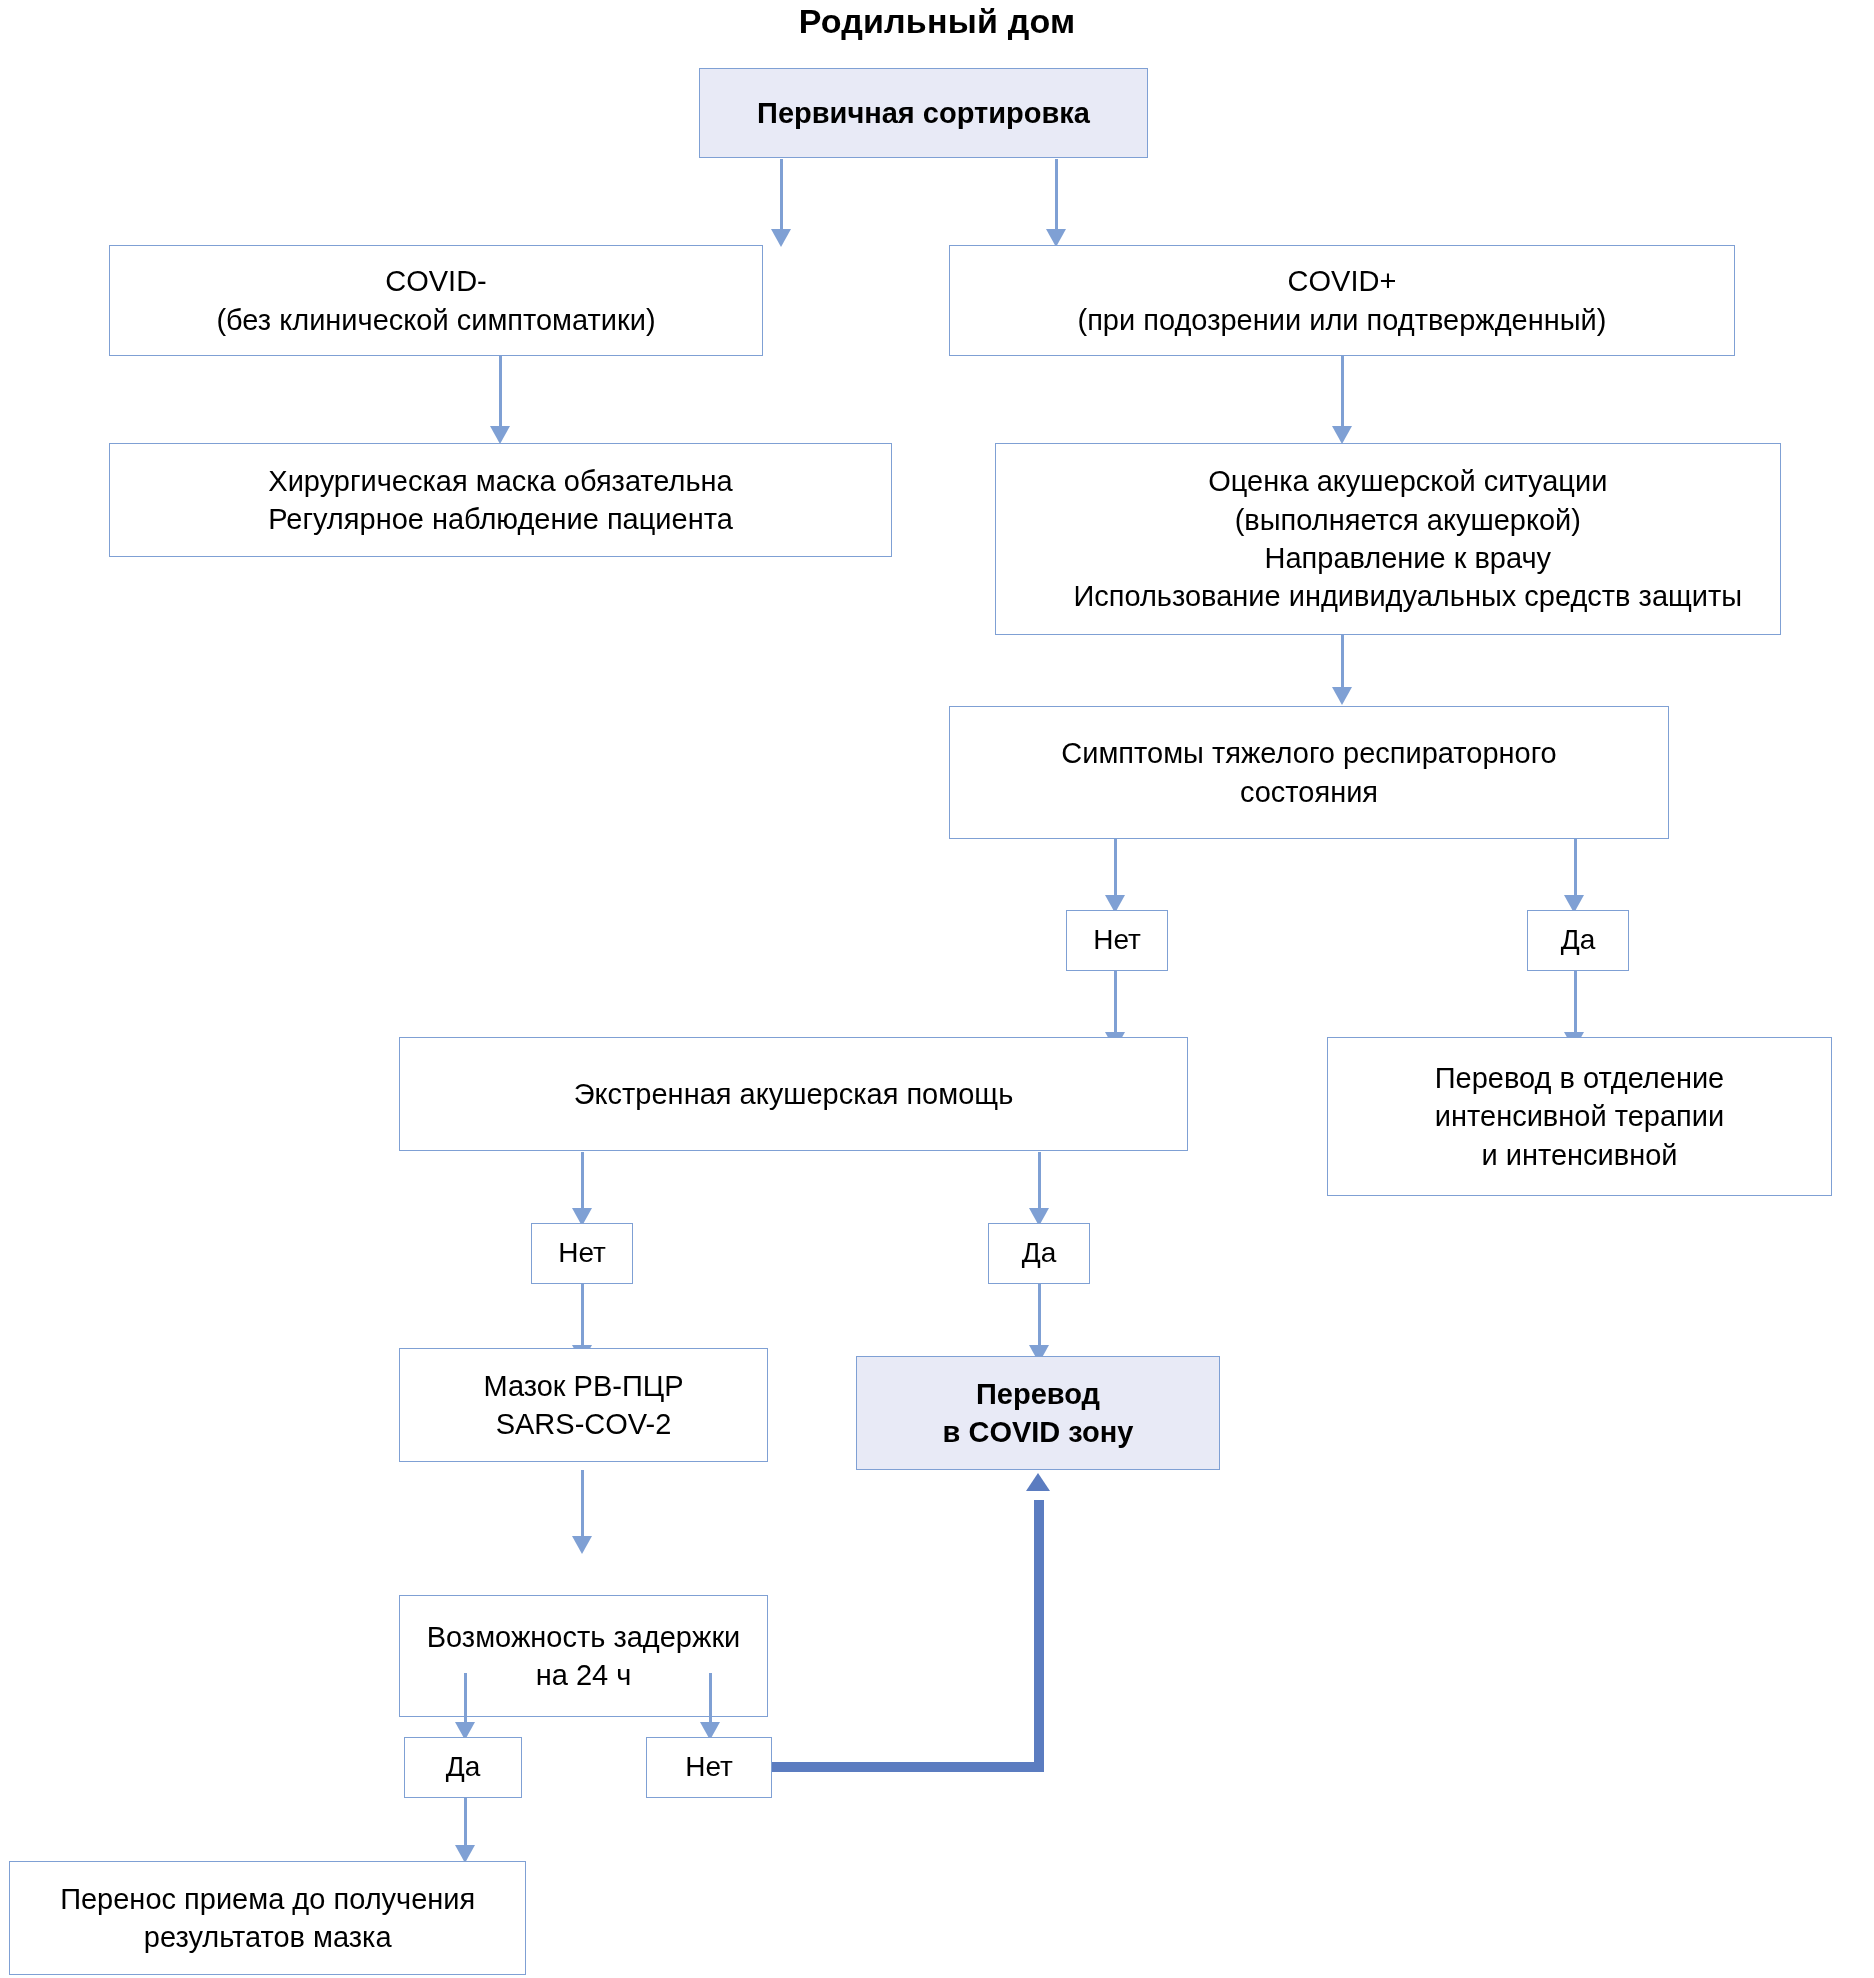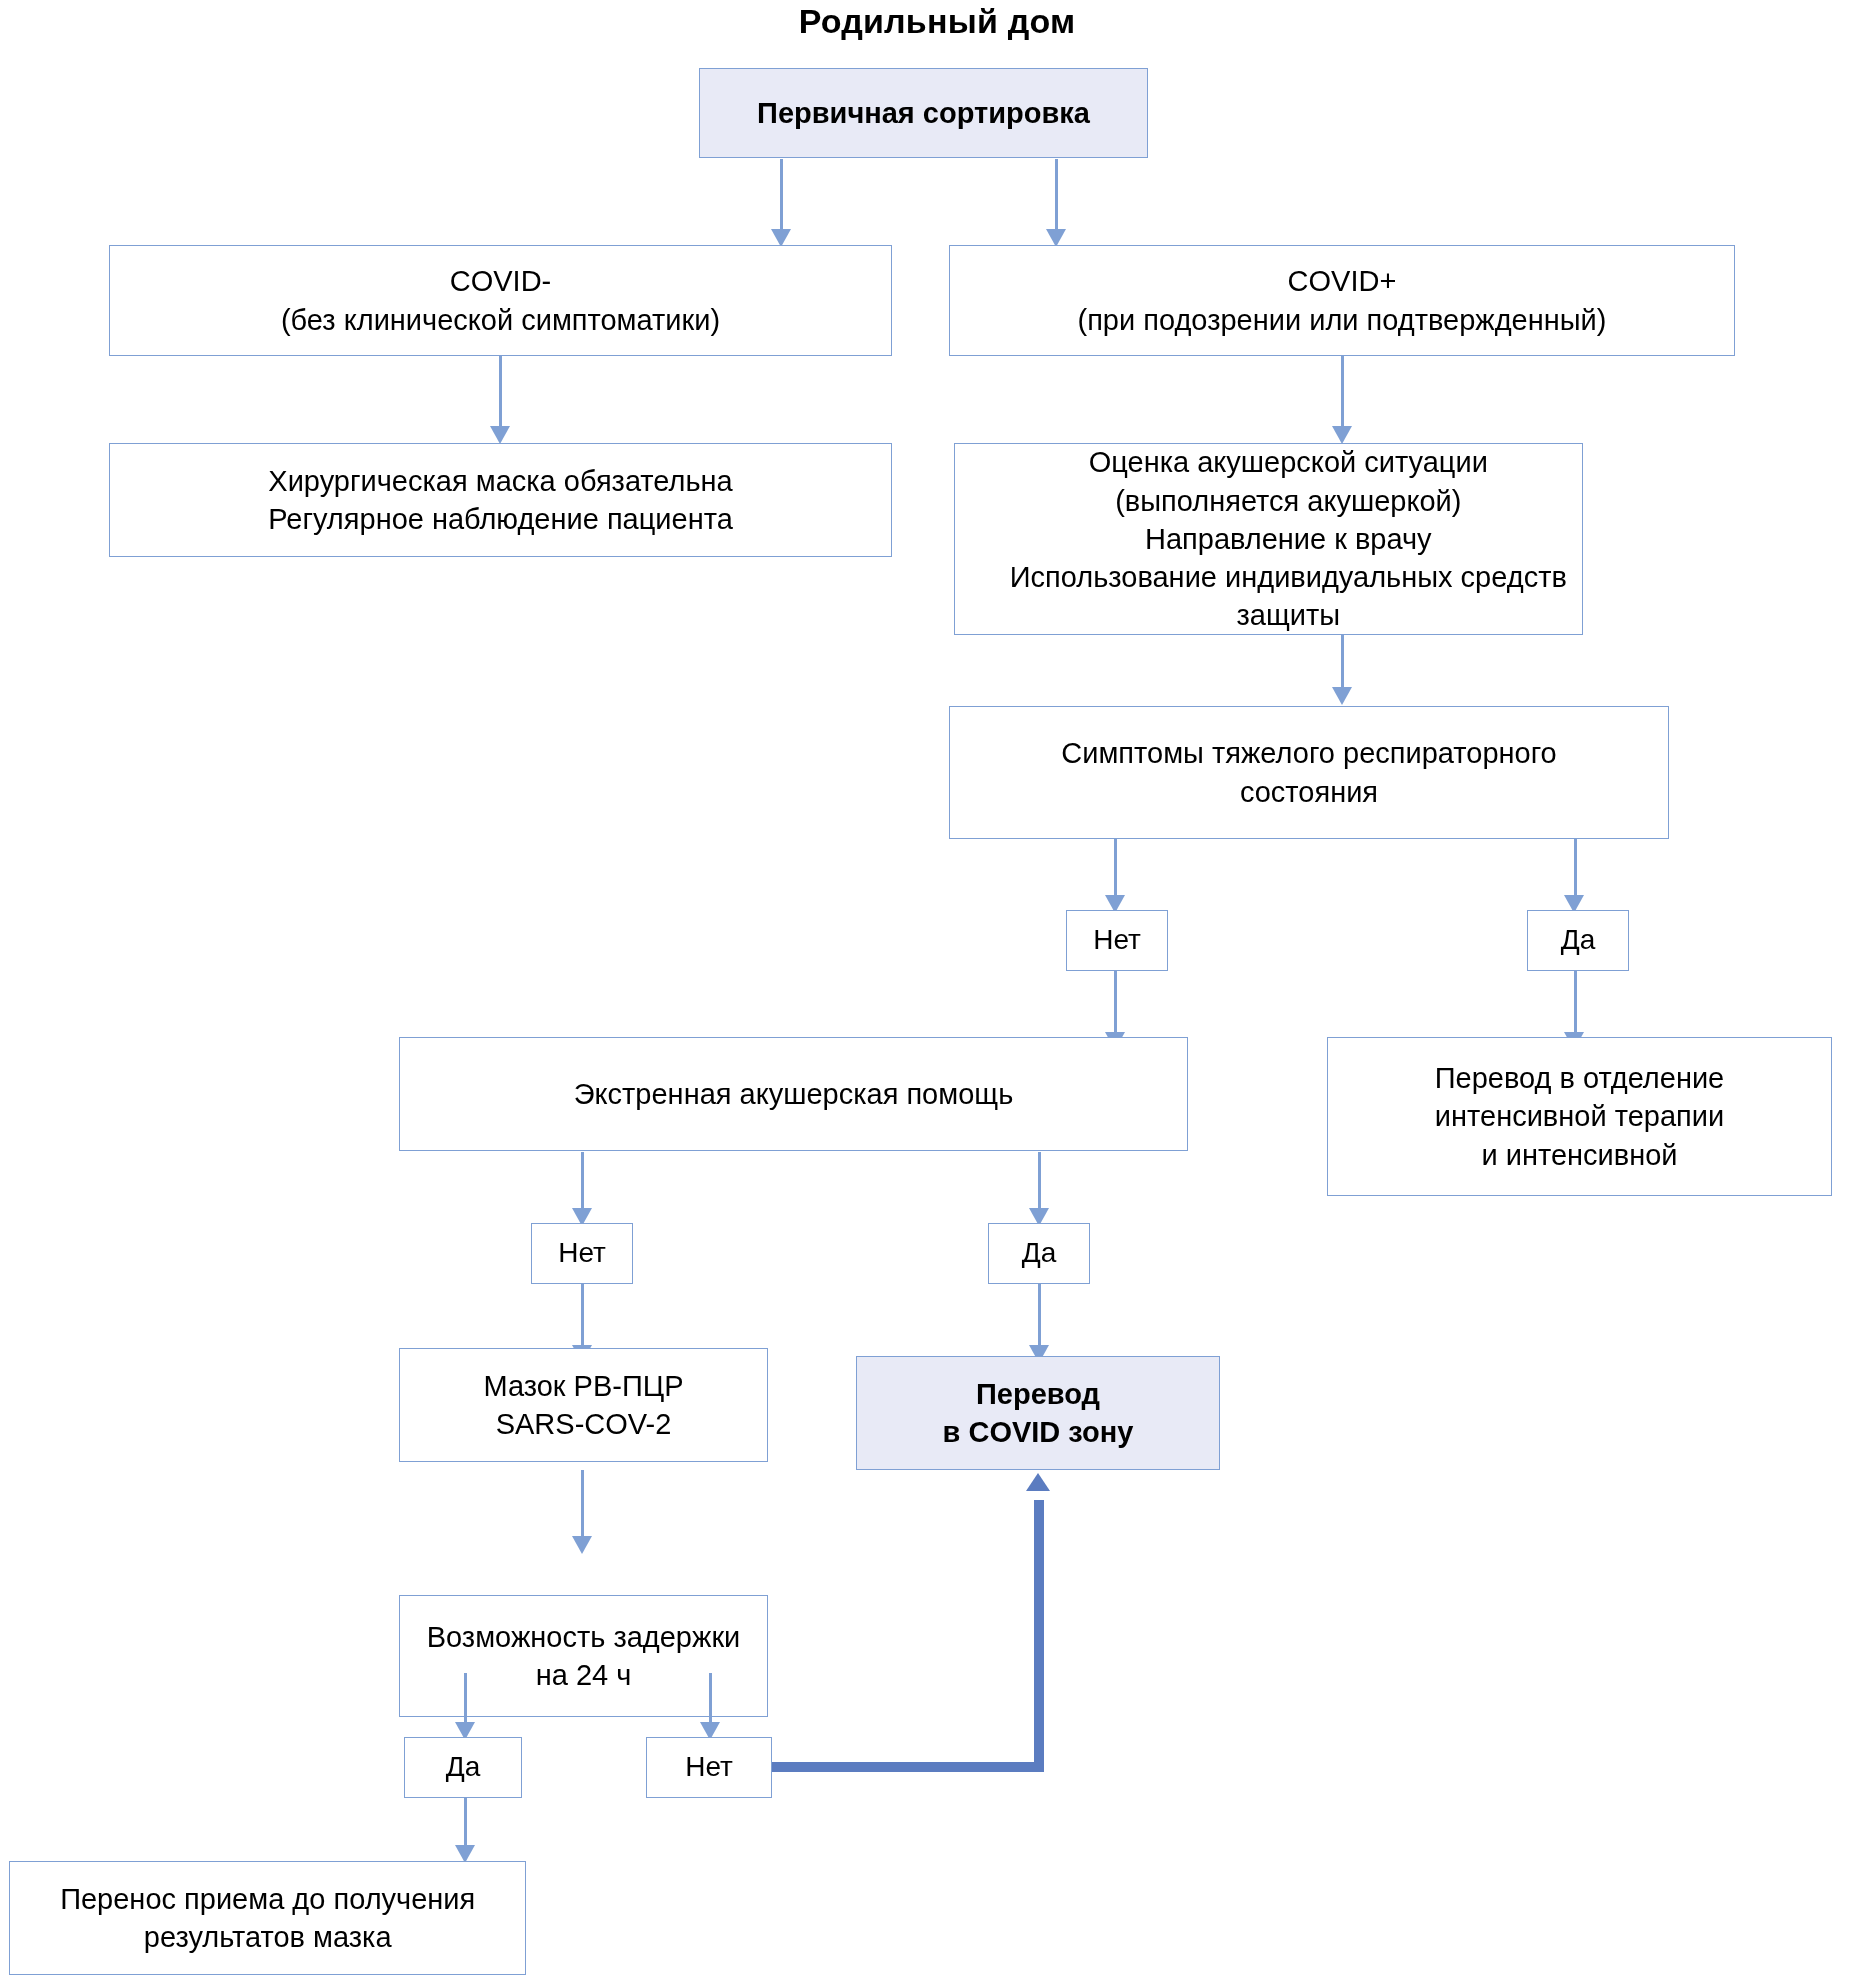--- a/index.html
+++ b/index.html
@@ -92,21 +92,21 @@
       <span>Первичная сортировка</span>
     </div>
   </div>
 
   <div class="conn vline" style="left:780px; top:159px; height:78px;"></div>
   <div class="arrowhead" style="left:771px; top:229px;"></div>
 
   <div class="conn vline" style="left:1055px; top:159px; height:78px;"></div>
   <div class="arrowhead" style="left:1046px; top:229px;"></div>
 
-  <div class="node" style="left:109px; top:245px; width:783px; height:111px;">
+  <div class="node" style="left:109px; top:245px; width:654px; height:111px;">
     <div class="lines">
       <span>COVID-</span>
       <span>(без клинической симптоматики)</span>
     </div>
   </div>
 
   <div class="node" style="left:949px; top:245px; width:786px; height:111px;">
     <div class="lines">
       <span>COVID+</span>
       <span>(при подозрении или подтвержденный)</span>
@@ -119,21 +119,21 @@
   <div class="conn vline" style="left:1341px; top:356px; height:78px;"></div>
   <div class="arrowhead" style="left:1332px; top:426px;"></div>
 
   <div class="node" style="left:109px; top:443px; width:783px; height:114px;">
     <div class="lines">
       <span>Хирургическая маска обязательна</span>
       <span>Регулярное наблюдение пациента</span>
     </div>
   </div>
 
-  <div class="node" style="left:954px; top:443px; width:629px; height:192px;padding-left:47px;">
+  <div class="node" style="left:995px; top:443px; width:786px; height:192px;padding-left:47px;">
     <div class="lines">
       <span>Оценка акушерской ситуации</span>
       <span>(выполняется акушеркой)</span>
       <span>Направление к врачу</span>
       <span>Использование индивидуальных средств защиты</span>
     </div>
   </div>
 
   <div class="conn vline" style="left:1341px; top:635px; height:60px;"></div>
   <div class="arrowhead" style="left:1332px; top:687px;"></div>

